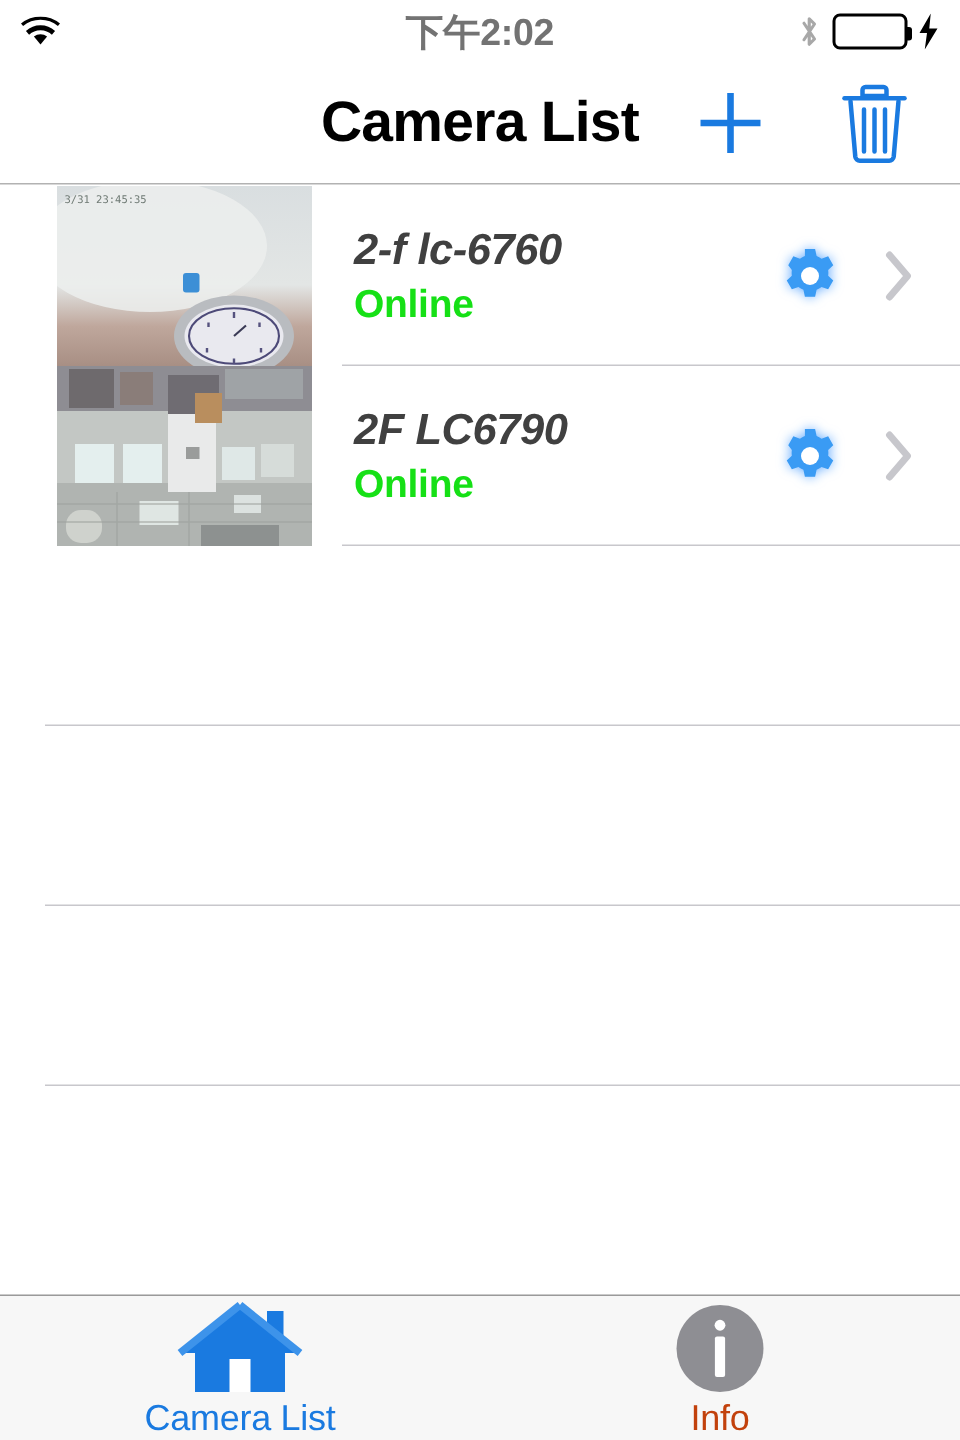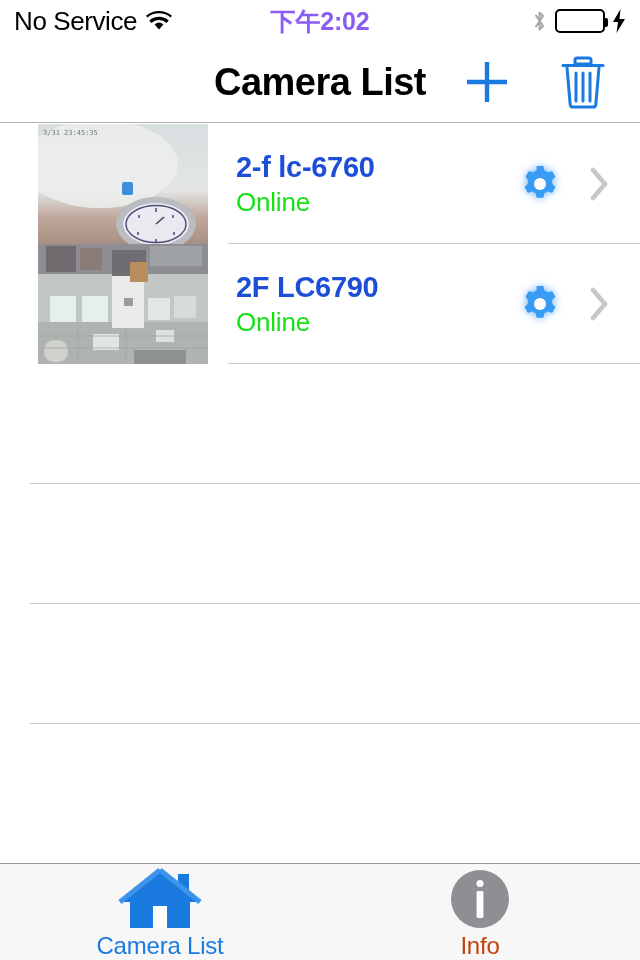--- a/index.html
+++ b/index.html
@@ -20,21 +20,21 @@
     background:#ffffff;
     position:relative;
   }
   .sb-left { display:flex; align-items:center; gap:9px; }
   .sb-carrier { font-size:26px; color:#000; letter-spacing:-0.4px; }
   .sb-center {
     position:absolute; left:0; right:0; top:0; height:42px;
     display:flex; align-items:center; justify-content:center;
     pointer-events:none;
   }
-  .sb-time { font-size:25px; font-weight:bold; color:#8b5cf6; letter-spacing:-0.2px; }
+  .sb-time { font-size:25px; font-weight:bold; color:#737373; letter-spacing:-0.2px; }
   .sb-right {
     margin-left:auto; display:flex; align-items:center; gap:7px;
     position:relative; z-index:2;
   }
   .wifi-ico { width:26px; height:20px; display:block; }
   .bt-ico { width:17px; height:24px; display:block; }
   .batt {
     width:50px; height:24px; border:2px solid #000; border-radius:5px;
     padding:2px; position:relative;
   }
@@ -81,22 +81,22 @@
     content:""; position:absolute; left:228px; right:0; bottom:0;
     height:1px; background:#c8c7cc;
   }
   .thumb {
     width:170px; height:120px; margin-left:38px;
     overflow:hidden; position:relative; flex:none;
     background:#8d8d8d;
   }
   .thumb svg { width:100%; height:100%; display:block; }
   .cam-info { margin-left:28px; display:flex; flex-direction:column; gap:3px; }
-  .cam-name { font-size:29px; font-weight:bold; color:#1d4ed8; letter-spacing:-0.3px; }
-  .cam-status { font-size:26px; font-weight:normal; letter-spacing:-0.2px; }
+  .cam-name { font-size:29px; font-weight:bold; color:#404040; letter-spacing:-0.3px;font-style:italic; }
+  .cam-status { font-size:26px; font-weight:bold; letter-spacing:-0.2px; }
   .row-actions {
     margin-left:auto; display:flex; align-items:center;
     gap:22px; padding-right:26px;
   }
   .gear-btn { width:44px; height:44px; display:flex; align-items:center; justify-content:center; }
   .gear-btn svg { width:40px; height:40px; filter:drop-shadow(0 0 4px rgba(60,150,255,.75)); }
   .chev { width:30px; height:44px; display:flex; align-items:center; justify-content:center; }
   .chev svg { width:22px; height:36px; }
 
   .empty-row { height:120px; width:100%; position:relative; }
@@ -118,21 +118,20 @@
   }
   .tab-ico { height:62px; display:flex; align-items:flex-end; justify-content:center; }
   .tab-ico svg { display:block; }
   .tab-label { font-size:24px; letter-spacing:-0.2px; }
 </style>
 </head>
 <body>
 
 <div id="status-bar">
   <div class="sb-left">
-    <span class="sb-carrier">No Service</span>
     <span class="wifi-ico">
       <svg viewBox="0 0 26 20">
           <g fill="#000">
         <path d="M13 18.6 L8.6 13.4 a6.9 6.9 0 0 1 8.8 0 Z"></path>
         <path d="M13 9.1 a11 11 0 0 0-7.6 3 l-2.1-2.5 a14.4 14.4 0 0 1 19.4 0 l-2.1 2.5 A11 11 0 0 0 13 9.1 Z"></path>
         <path d="M13 2.2 a18 18 0 0 0-11.6 4.2 l-1.4-1.7 A21 21 0 0 1 13 0 a21 21 0 0 1 13 4.7 l-1.4 1.7 A18 18 0 0 0 13 2.2 Z"></path>
       </g>
         </svg>
     </span>
   </div>

